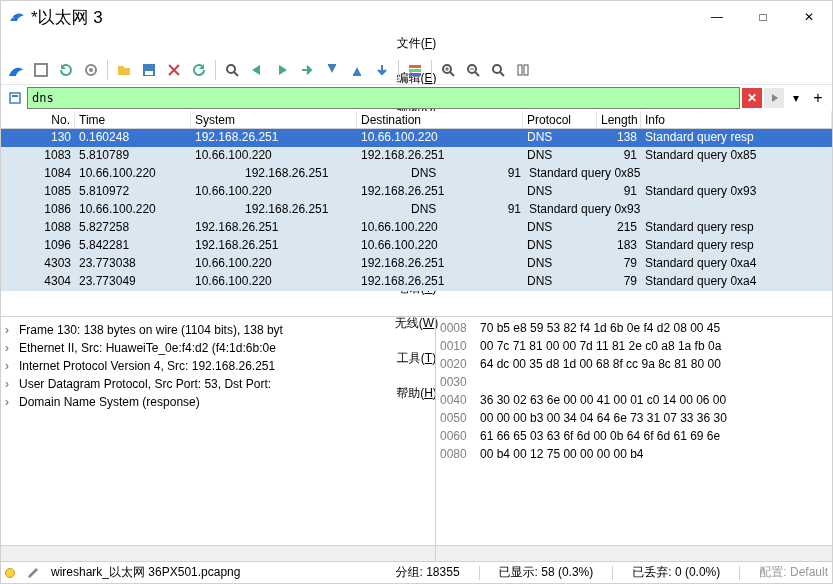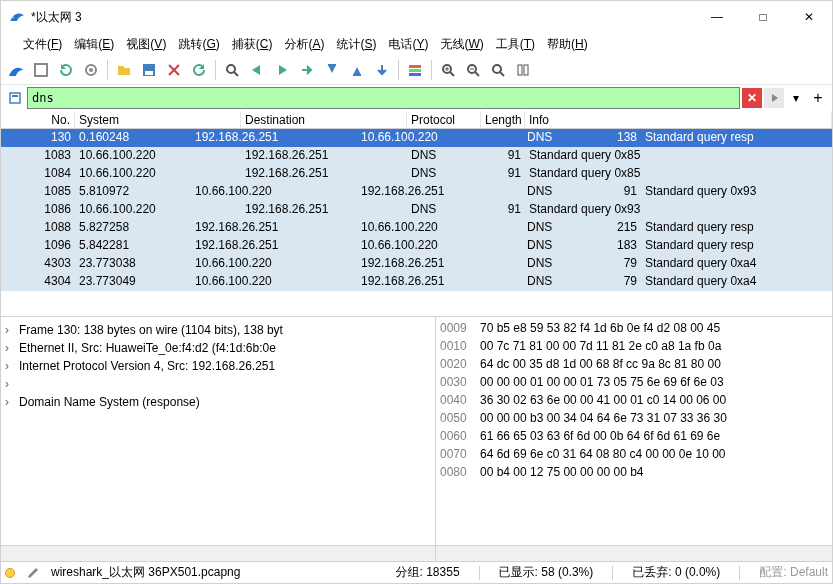--- a/index.html
+++ b/index.html
@@ -1,23 +1,23 @@
 <!DOCTYPE html>
 <html><head>
 <meta charset="utf-8">
 <style>
 *{box-sizing:border-box;margin:0;padding:0;font-family:"Segoe UI",Tahoma,sans-serif;font-size:12px;}
 body{width:833px;height:584px;background:#fff;border:1px solid #d0d0d0;display:flex;flex-direction:column;overflow:hidden;}
 .titlebar{height:32px;display:flex;align-items:center;padding-left:8px;}
 .titlebar .shark{width:16px;height:16px;margin-right:6px;}
 .titlebar .shark svg{width:100%;height:100%;}
-.titlebar .title{flex:1;font-size:12px;}
+.titlebar .title{flex:1;font-size:17px;}
 .winbtns{display:flex;}
 .winbtn{width:46px;height:32px;display:flex;align-items:center;justify-content:center;cursor:pointer;}
-.menubar{height:22px;display:flex;align-items:center;padding:0 16px;gap:0;}
+.menubar{height:22px;display:flex;align-items:center;padding:0 0;gap:14px;flex-direction:column;}
 .menubar span{padding:2px 6px;cursor:pointer;}
 .menubar u{text-decoration:underline;}
 .toolbar{height:30px;display:flex;align-items:center;padding:0 4px;gap:3px;border-bottom:1px solid #e5e5e5;}
 .tbtn{width:22px;height:22px;display:flex;align-items:center;justify-content:center;cursor:pointer;border:1px solid transparent;}
 .sep{width:1px;height:20px;background:#d0d0d0;margin:0 2px;}
 .filterbar{height:26px;display:flex;align-items:center;padding:2px 4px;gap:2px;}
 .filtericon{width:20px;height:20px;display:flex;align-items:center;justify-content:center;}
 .filterinput{flex:1;height:22px;border:1px solid #7a7a7a;background:#afffaf;padding:0 4px;font-family:Consolas,monospace;}
 .fbtn{width:20px;height:20px;display:flex;align-items:center;justify-content:center;cursor:pointer;}
 .content{flex:1;display:flex;flex-direction:column;overflow:hidden;}
@@ -223,38 +223,40 @@
       </svg>
     </div>
   <div class="fbtn">▾</div>
   <div class="fbtn" style="font-size:16px;">+</div>
 </div>
 
 <div class="content">
   <div class="packetlist">
     <div class="plhead">
       <div class="c-no">No.</div>
+      <div class="c-time">Time</div>
       <div class="c-src">System</div>
       <div class="c-dst">Destination</div>
       <div class="c-proto">Protocol</div>
       <div class="c-len">Length</div>
       <div class="c-info">Info</div>
     </div>
     <div class="plbody" id="plbody">
         <div class="plrow sel">
           <div class="c-no">130</div>
           <div class="c-time">0.160248</div>
           <div class="c-src">192.168.26.251</div>
           <div class="c-dst">10.66.100.220</div>
           <div class="c-proto">DNS</div>
           <div class="c-len">138</div>
           <div class="c-info">Standard query resp</div>
         </div>
         <div class="plrow">
           <div class="c-no">1083</div>
+          <div class="c-time">5.810789</div>
           <div class="c-src">10.66.100.220</div>
           <div class="c-dst">192.168.26.251</div>
           <div class="c-proto">DNS</div>
           <div class="c-len">91</div>
           <div class="c-info">Standard query 0x85</div>
         </div>
         <div class="plrow">
           <div class="c-no">1084</div>
           <div class="c-src">10.66.100.220</div>
           <div class="c-dst">192.168.26.251</div>
@@ -327,59 +329,55 @@
         <div class="trow">
           <span class="tarrow">›</span>
           <span>Ethernet II, Src: HuaweiTe_0e:f4:d2 (f4:1d:6b:0e</span>
         </div>
         <div class="trow">
           <span class="tarrow">›</span>
           <span>Internet Protocol Version 4, Src: 192.168.26.251</span>
         </div>
         <div class="trow">
           <span class="tarrow">›</span>
+          <span>User Datagram Protocol, Src Port: 53, Dst Port: </span>
         </div>
         <div class="trow">
           <span class="tarrow">›</span>
           <span>Domain Name System (response)</span>
         </div>
         <div class="sb"></div>
     </div>
     <div class="hex" id="hex">
       <div class="hexrow">
-          <span class="hexoff">0009</span>
+          <span class="hexoff">0008</span>
           <span class="hexbytes">70 b5 e8 59 53 82 f4 1d   6b 0e f4 d2 08 00 45</span>
         </div>
         <div class="hexrow">
           <span class="hexoff">0010</span>
           <span class="hexbytes">00 7c 71 81 00 00 7d 11   81 2e c0 a8 1a fb 0a</span>
         </div>
         <div class="hexrow">
           <span class="hexoff">0020</span>
           <span class="hexbytes">64 dc 00 35 d8 1d 00 68   8f cc 9a 8c 81 80 00</span>
         </div>
         <div class="hexrow">
           <span class="hexoff">0030</span>
-          <span class="hexbytes">00 00 00 01 00 00 01 73   05 75 6e 69 6f 6e 03</span>
         </div>
         <div class="hexrow">
           <span class="hexoff">0040</span>
           <span class="hexbytes">36 30 02 63 6e 00 00 41   00 01 c0 14 00 06 00</span>
         </div>
         <div class="hexrow">
           <span class="hexoff">0050</span>
           <span class="hexbytes">00 00 00 b3 00 34 04 64   6e 73 31 07 33 36 30</span>
         </div>
         <div class="hexrow">
           <span class="hexoff">0060</span>
           <span class="hexbytes">61 66 65 03 63 6f 6d 00   0b 64 6f 6d 61 69 6e</span>
-        </div>
-        <div class="hexrow">
-          <span class="hexoff">0070</span>
-          <span class="hexbytes">64 6d 69 6e c0 31 64 08   80 c4 00 00 0e 10 00</span>
         </div>
         <div class="hexrow">
           <span class="hexoff">0080</span>
           <span class="hexbytes">00 b4 00 12 75 00 00 00   00 b4</span>
         </div>
         <div class="sb"></div>
     </div>
   </div>
 </div>
 

